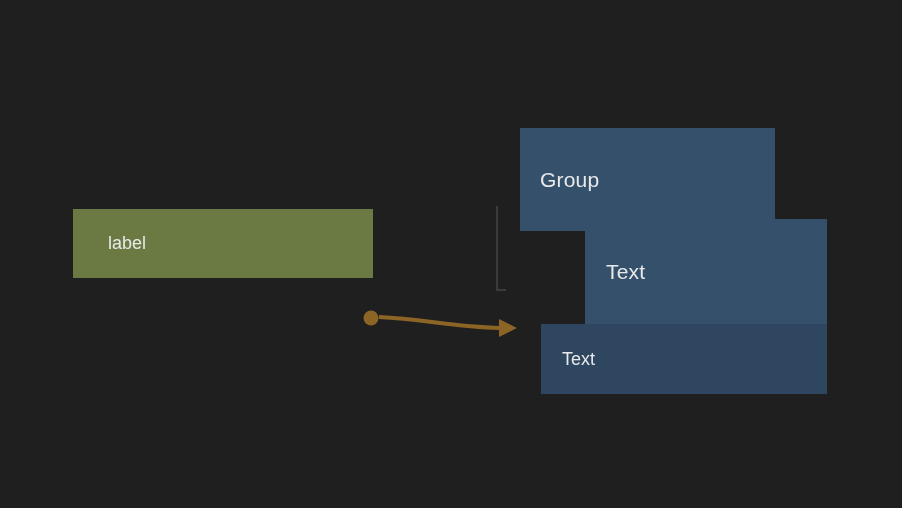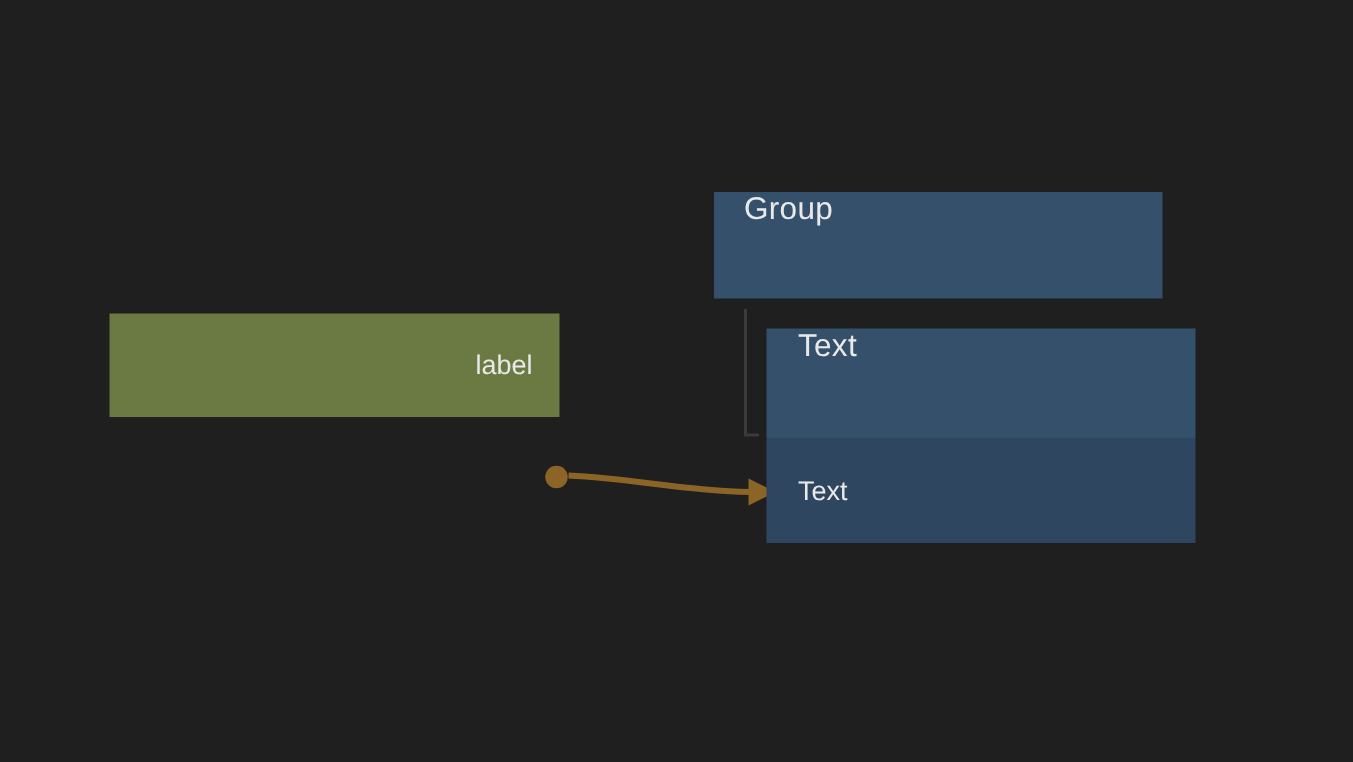--- a/index.html
+++ b/index.html
@@ -22,40 +22,41 @@
     left: 0; top: 0;
     width: 902px; height: 508px;
     pointer-events: none;
   }
   .node {
     position: absolute;
     box-sizing: border-box;
   }
   .node-header {
     display: flex;
-    align-items: flex-start;
-    padding: 0 20px;
+    align-items: center;
+    padding: 16px 20px;
     font-size: 21px;
     letter-spacing: 0.2px;
+    margin-left: 44px;
   }
   .node-row {
     display: flex;
     align-items: center;
     padding: 0 18px;
     font-size: 18px;
   }
   
   .node-object { left: 73px; top: 209px; width: 300px; height: 144px; }
   .node-object .node-header { height: 75px; background: var(--object-header, #74834a); }
-  .node-object .node-row    { height: 69px; background: var(--object-body, #6a7a42); justify-content: flex-end; padding-left: 35px; }
+  .node-object .node-row    { height: 69px; background: var(--object-body, #6a7a42); justify-content: flex-start; padding-left: 35px; }
   
   .node-group { left: 476px; top: 128px; width: 299px; height: 71px; }
   .node-group .node-header { height: 71px; background: var(--blue-header, #35506b); }
   
-  .node-text { left: 511px; top: 219px; width: 286px; height: 143px; }
+  .node-text { left: 541px; top: 219px; width: 286px; height: 143px; }
   .node-text .node-header { height: 73px; background: var(--blue-header, #35506b); padding-left: 21px; }
   .node-text .node-row    { height: 70px; background: var(--blue-body, #2e4660); padding-left: 21px; }
 </style>
 </head>
 <body>
 
 <div class="canvas">
 
   <svg class="edges" viewBox="0 0 902 508" width="902" height="508">
 

